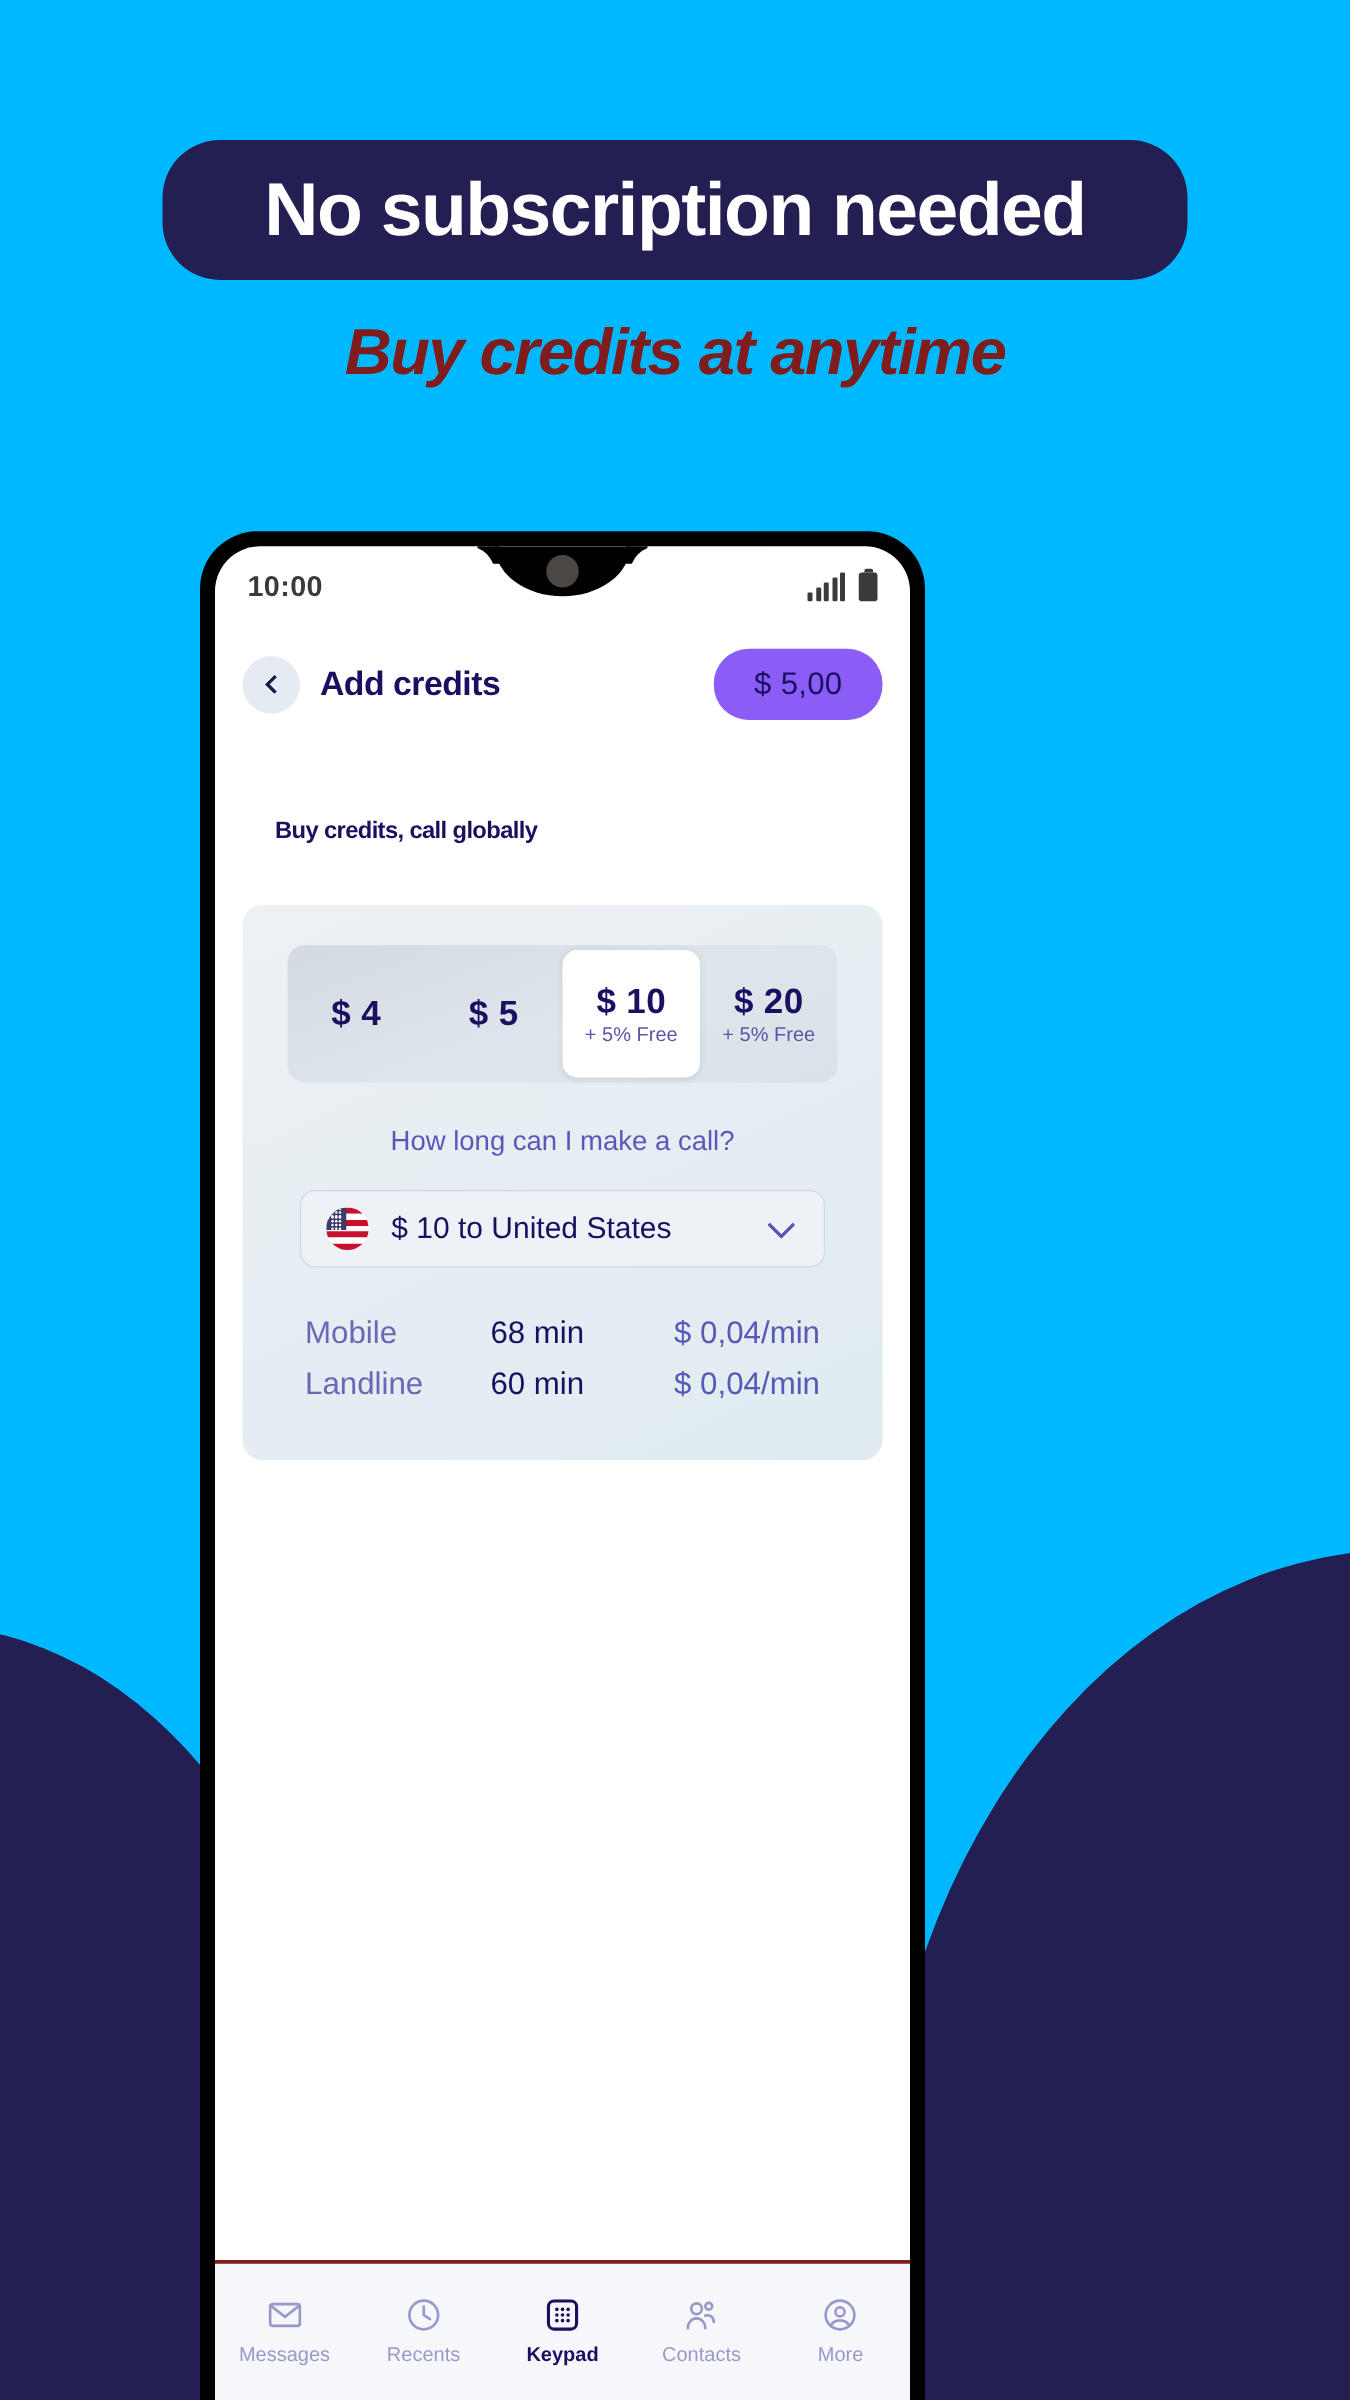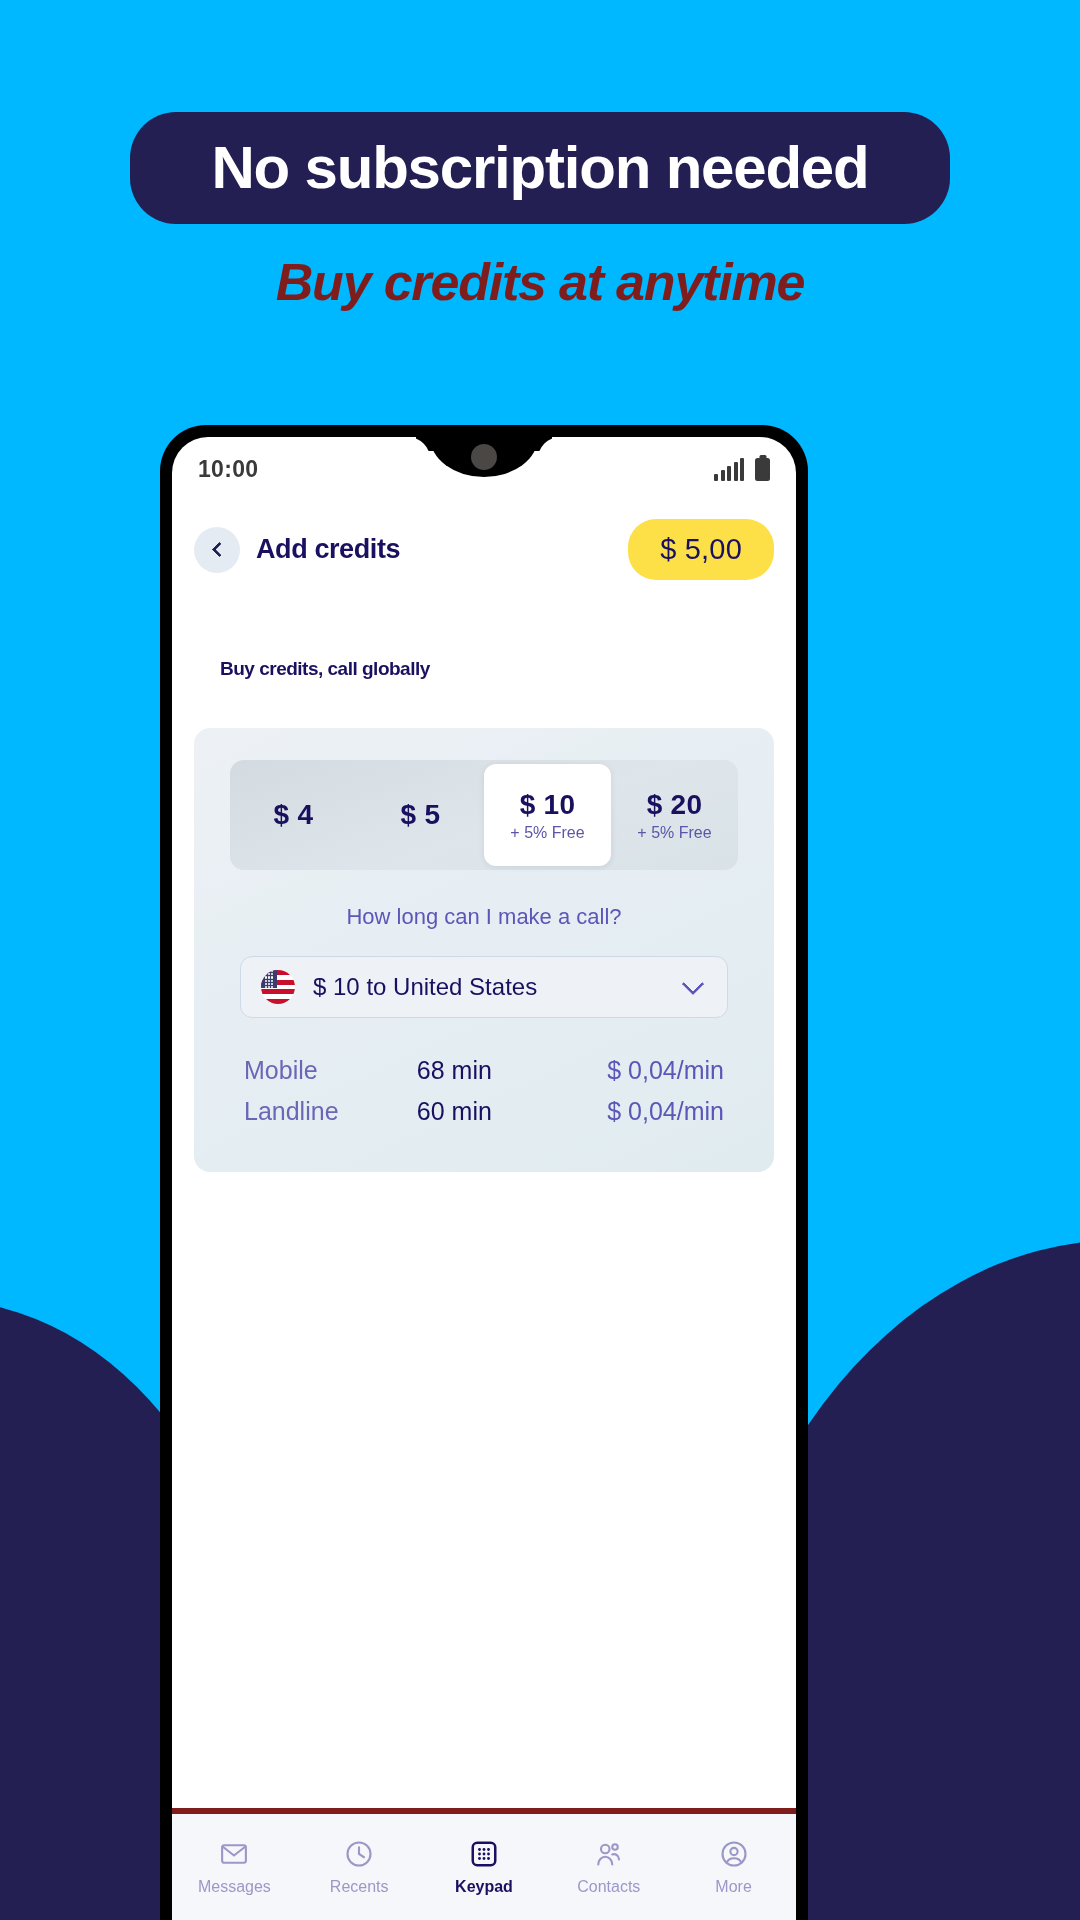--- a/index.html
+++ b/index.html
@@ -48,21 +48,21 @@
     color:#7f1d1d;
     font-size:52px; font-weight:bold;
     letter-spacing:-1.2px;
     font-style:italic;
   }
 
   
   .phone {
     position:absolute;
     left:160px; top:425px;
-    width:648px; height:1495px;
+    width:580px; height:1495px;
     background:#000000;
     border-top-left-radius:46px;
     border-top-right-radius:46px;
     padding:12px 12px 0 12px;
     z-index:10;
   }
   .screen {
     position:relative;
     width:100%; height:100%;
     background:#FFFFFF;
@@ -154,24 +154,24 @@
     transform:rotate(45deg);
     margin-left:4px;
     border-radius:1px;
   }
   .header-title {
     font-size:27px; font-weight:bold; color:#1A1060;
     letter-spacing:-0.4px;
     flex:1;
   }
   .balance-pill {
-    background:#fde047;
+    background:#8b5cf6;
     border-radius:28px;
     padding:14px 32px;
-    font-size:29px; color:#1A1060;
+    font-size:25px; color:#1A1060;
     letter-spacing:0.2px;
   }
 
   
   .content { padding:0 22px; flex:1; display:flex; flex-direction:column; }
   .section-title {
     font-size:19px; font-weight:bold; color:#1A1060;
     letter-spacing:-0.5px;
     margin-top:78px;
     margin-left:26px;
@@ -294,21 +294,21 @@
     text-align:center;
     font-size:17px; color:#2C2A6B;
     line-height:1.45;
   }
 
   
   .bottom-nav {
     margin-top:auto;
     height:112px;
     background:#F6F7FB;
-    border-top:6px solid #7f1d1d;
+    border-top:3px solid #7f1d1d;
     display:flex; align-items:center;
   }
   .nav-item {
     flex:1;
     display:flex; flex-direction:column;
     align-items:center; justify-content:center;
     gap:9px;
   }
   .nav-label { font-size:16px; color:#9A98C8; }
   .nav-item.active .nav-label { color:#1A1060; font-weight:bold; }

